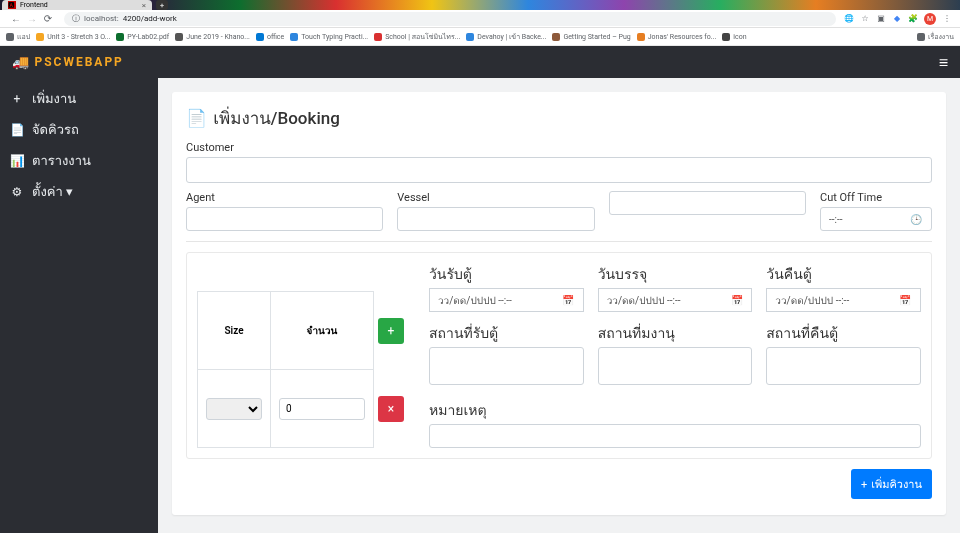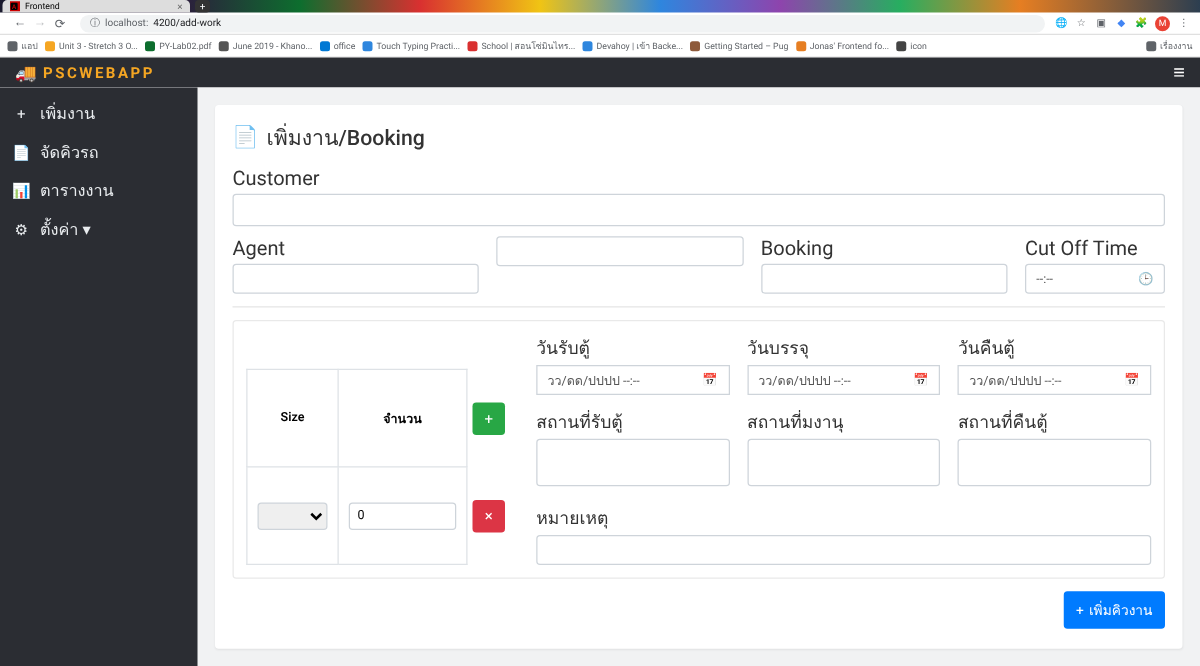--- a/index.html
+++ b/index.html
@@ -36,21 +36,21 @@
     .sidebar { width: 158px; background: #2b2d33; padding: 8px 10px; display: flex; flex-direction: column; gap: 6px; }
     .side-item { color: #e9ecef; font-size: 13px; display: flex; align-items: center; gap: 8px; padding: 2px 0; }
     .side-ico { width: 14px; text-align: center; font-size: 12px; }
     
     .content { flex: 1; padding: 14px; overflow-y: auto; }
     .card { background: #fff; border-radius: 3px; padding: 12px 14px 16px; box-shadow: 0 1px 2px rgba(0,0,0,.07); }
     .page-title { font-size: 17px; font-weight: 500; color: #333; display: flex; align-items: center; gap: 6px; margin-bottom: 10px; }
     
     .row { display: flex; gap: 14px; margin-bottom: 6px; }
     .field { display: flex; flex-direction: column; gap: 3px; }
-    .label { font-size: 16px; color: #333; }
+    .label { font-size: 11px; color: #333; }
     .inp { border: 1px solid #ced4da; border-radius: 3px; height: 24px; padding: 0 6px; font-size: 11px; width: 100%; background: #fff; }
     .textarea { border: 1px solid #ced4da; border-radius: 3px; height: 38px; padding: 4px 6px; font-size: 11px; width: 100%; resize: none; }
     
     .selectwrap { border-bottom: 1px solid #666; padding: 2px 4px 2px 4px; width: 126px; position: relative; }
     .selectwrap::before { content: ''; position: absolute; left:0; right:0; top:0; height: 1px; background: rgba(0,0,0,.1); }
     .sel-label { font-size: 7px; color: #3f51b5; }
     .sel-value { font-size: 11px; color: #333; display: flex; justify-content: space-between; align-items: center; }
     
     .divider { height: 1px; background: #e5e5e5; margin: 10px 0; }
     
@@ -138,21 +138,21 @@
   <div class="bm">
       <span class="bm-ico" style="background:#2e86de"></span>
       <span>Devahoy | เข้า Backe...</span>
     </div>
   <div class="bm">
       <span class="bm-ico" style="background:#8e5a3b"></span>
       <span>Getting Started – Pug</span>
     </div>
   <div class="bm">
       <span class="bm-ico" style="background:#e67e22"></span>
-      <span>Jonas' Frontend fo...</span>
+      <span>Jonas' Resources fo...</span>
     </div>
   <div class="bm">
       <span class="bm-ico" style="background:#444"></span>
       <span>icon</span>
     </div>
   <div class="bm" style="margin-left:auto">
       <span class="bm-ico" style="background:#5f6368"></span>
       <span>เรื่องงาน</span>
     </div>
 </div>
@@ -199,24 +199,24 @@
             <input class="inp" style="height: 26px;">
           </div>
         </div>
 
         <div class="row" style="margin-top:8px">
           <div class="field" style="flex:1">
             <span class="label">Agent</span>
             <input class="inp" style="">
           </div>
           <div class="field" style="flex:1">
+            <span class="label">Vessel</span>
             <input class="inp" style="">
           </div>
           <div class="field" style="flex:1">
-            <span class="label">Booking</span>
             <input class="inp" style="">
           </div>
           <div class="field">
             <span class="label">Cut Off Time</span>
             <div class="time-inp">
               <span>--:--</span>
               <span>🕒</span>
             </div>
           </div>
         </div>

